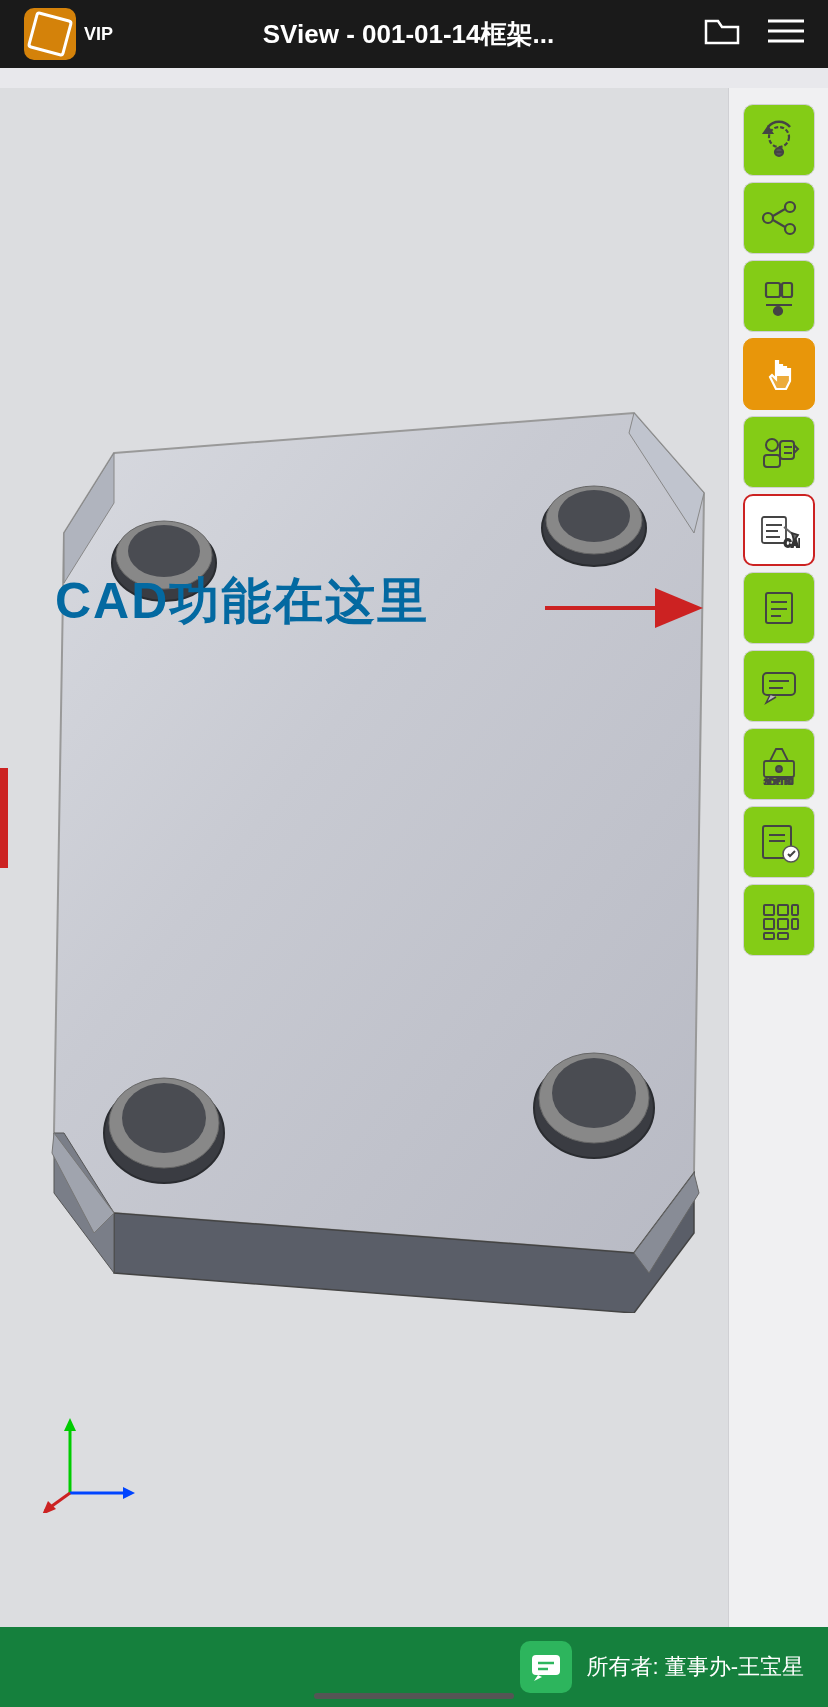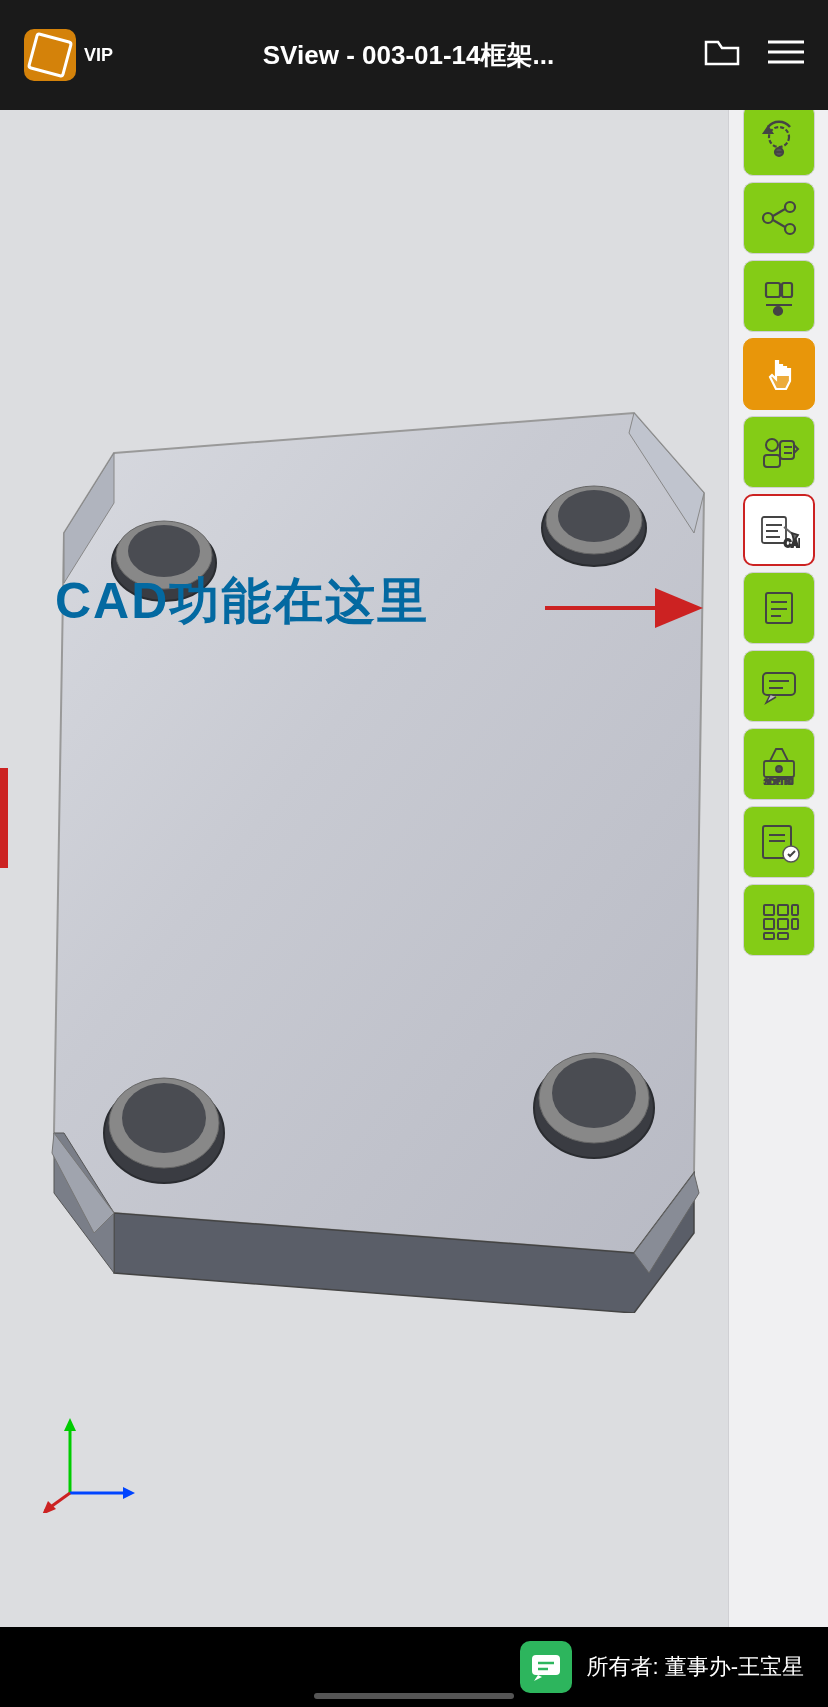--- a/index.html
+++ b/index.html
@@ -9,21 +9,21 @@
       background: #e8e8ec;
       font-family: -apple-system, 'PingFang SC', 'Microsoft YaHei', sans-serif;
       overflow: hidden;
       position: relative;
     }
 
     
     .header {
       position: absolute;
       top: 0; left: 0; right: 0;
-      height: 110px;
+      height: 68px;
       background: #1a1a1a;
       display: flex;
       align-items: center;
       padding: 0 24px;
       z-index: 10;
     }
     .header-logo {
       display: flex;
       align-items: center;
       gap: 8px;
@@ -172,21 +172,21 @@
       left: 40px;
     }
 
     
     .bottom-bar {
       position: absolute;
       bottom: 0;
       left: 0;
       right: 0;
       height: 80px;
-      background: #000000;
+      background: #15803d;
       display: flex;
       align-items: center;
       justify-content: flex-end;
       padding: 0 24px;
       gap: 14px;
     }
     .chat-icon-btn {
       width: 52px;
       height: 52px;
       background: #2db55d;
@@ -214,21 +214,21 @@
 </head>
 <body>
 
 <div class="header">
   <div class="header-logo">
     <div class="logo-box">
       
     </div>
     <span class="logo-vip">VIP</span>
   </div>
-  <div class="header-title">SView - 003-01-14框架...</div>
+  <div class="header-title">SView - 001-01-14框架...</div>
   <div class="header-icons">
 
     <span class="header-icon">
       <svg width="36" height="32" viewBox="0 0 36 32" fill="none">
         <path d="M2 6 L2 28 L34 28 L34 12 L18 12 L14 6 Z" stroke="white" stroke-width="2.5" fill="none"></path>
       </svg>
     </span>
 
     <span class="header-icon">
       <svg width="36" height="28" viewBox="0 0 36 28" fill="none">

